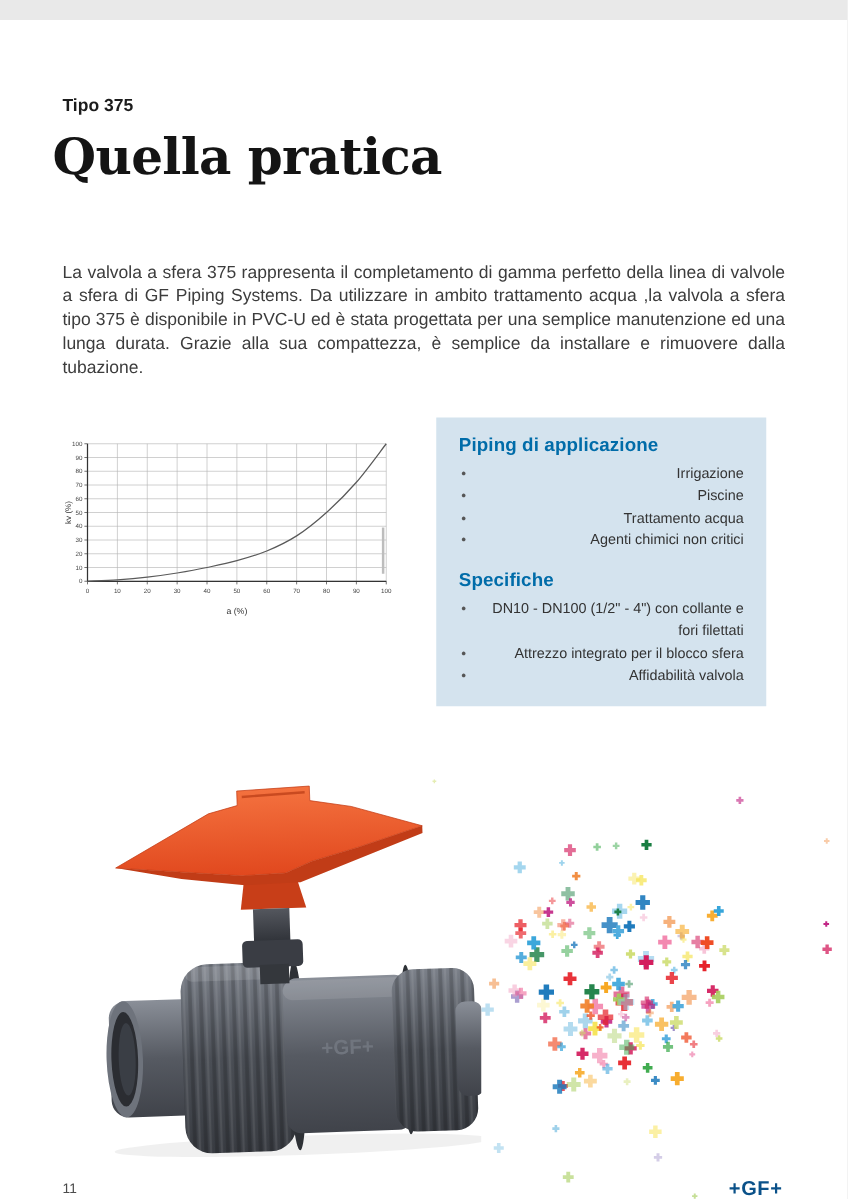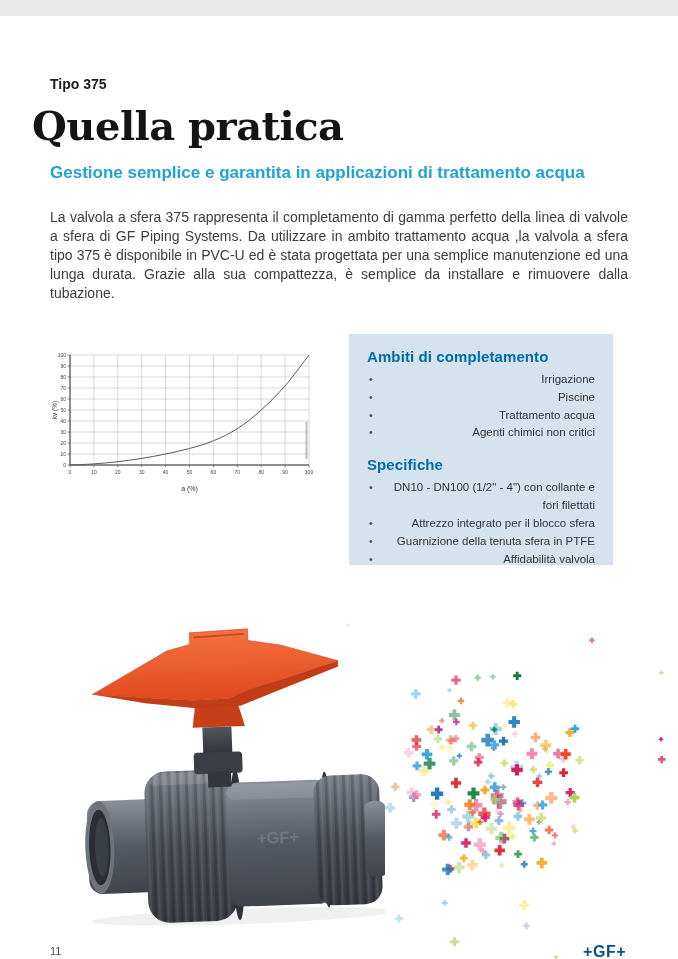--- a/index.html
+++ b/index.html
@@ -5,21 +5,21 @@
   html,body{margin:0;padding:0;background:#e9e9e9;}
   .page{
     position:relative;width:678px;height:959px;background:#ffffff;
     margin:16px auto;overflow:hidden;
     font-family:"Liberation Sans",sans-serif;color:#3c3c3c;
   }
   .eyebrow{
     position:absolute;left:50px;top:60px;font-size:14px;font-weight:bold;color:#1c1c1c;
   }
   .title{
-    position:absolute;left:32px;top:86px;margin:0;
+    position:absolute;left:42px;top:86px;margin:0;
     font-family:"DejaVu Serif","Liberation Serif",serif;
     font-weight:bold;font-size:40px;color:#141414;letter-spacing:-0.5px;
   }
   .subtitle{
     position:absolute;left:50px;top:146px;margin:0;width:572px;
     font-size:17px;font-weight:bold;color:#1fa3d6;line-height:1.28;
   }
   .body-text{
     position:absolute;left:50px;top:192px;margin:0;width:578px;
     font-size:14px;line-height:1.36;text-align:justify;color:#3c3c3c;
@@ -52,21 +52,20 @@
     color:#0a5189;letter-spacing:0.5px;
   }
 </style>
 </head>
 <body>
 
 <div class="page">
 
   <div class="eyebrow">Tipo 375</div>
   <h1 class="title">Quella pratica</h1>
-  <h2 class="subtitle">Gestione semplice e garantita in applicazioni di trattamento acqua</h2>
   <p class="body-text">La valvola a sfera 375 rappresenta il completamento di gamma perfetto della linea di valvole a sfera di GF Piping Systems. Da utilizzare in ambito trattamento acqua ,la valvola a sfera tipo 375 è disponibile in PVC-U ed è stata progettata per una semplice manutenzione ed una lunga durata. Grazie alla sua compattezza, è semplice da installare e rimuovere dalla tubazione.</p>
 
   <div class="chart">
     <svg id="flow-chart" width="280" height="162" viewBox="0 0 280 162">
         <line x1="20" y1="21" x2="20" y2="131" stroke="#b3b3b3" stroke-width="0.5"></line>
         <line x1="20" y1="131" x2="20" y2="133.5" stroke="#444" stroke-width="0.6"></line>
         <text x="20" y="140" text-anchor="middle" font-size="5" fill="#444">0</text>
         <line x1="43.900000000000006" y1="21" x2="43.900000000000006" y2="131" stroke="#b3b3b3" stroke-width="0.5"></line>
         <line x1="43.900000000000006" y1="131" x2="43.900000000000006" y2="133.5" stroke="#444" stroke-width="0.6"></line>
         <text x="43.900000000000006" y="140" text-anchor="middle" font-size="5" fill="#444">10</text>
@@ -133,32 +132,31 @@
         <line x1="20" y1="21" x2="20" y2="131" stroke="#333" stroke-width="1"></line>
         <line x1="20" y1="131" x2="259" y2="131" stroke="#333" stroke-width="1"></line>
         <path d="M20 131 C24.0 130.8,35.9 130.5,43.9 129.9 C51.9 129.3,59.8 128.6,67.8 127.7 C75.8 126.8,83.7 125.7,91.7 124.4 C99.7 123.1,107.6 121.7,115.6 120.0 C123.6 118.3,131.5 116.7,139.5 114.5 C147.5 112.3,155.4 110.1,163.4 106.8 C171.4 103.5,179.3 99.8,187.3 94.7 C195.3 89.6,203.2 83.2,211.2 76.0 C219.2 68.8,227.1 61.0,235.1 51.8 C243.1 42.6,255.0 26.1,259.0 21.0" fill="none" stroke="#5a5a5a" stroke-width="1"></path>
         <rect x="255.5" y="88" width="2" height="37" fill="#bdbdbd"></rect>
         <text x="139.5" y="157" text-anchor="middle" font-size="7" fill="#333">a (%)</text>
         <text x="7" y="76" text-anchor="middle" font-size="6.5" fill="#333" transform="rotate(-90 7 76)">kv (%)</text>
       </svg>
   </div>
 
   <div class="infobox">
-    <h3>Ambiti di completamento</h3>
+    <h3>Piping di applicazione</h3>
     <ul>
         <li>Irrigazione</li>
         <li>Piscine</li>
         <li>Trattamento acqua</li>
         <li>Agenti chimici non critici</li>
       </ul>
     <h3 class="second">Specifiche</h3>
     <ul>
         <li>DN10 - DN100 (1/2" - 4") con collante e fori filettati</li>
         <li>Attrezzo integrato per il blocco sfera</li>
-        <li>Guarnizione della tenuta sfera in PTFE</li>
         <li>Affidabilità valvola</li>
       </ul>
   </div>
 
   <div class="plus-wrap">
     <svg id="plus-cloud" width="348" height="378" viewBox="0 0 348 378">
         <path d="M-0.18 -0.5 H0.18 V-0.18 H0.5 V0.18 H0.18 V0.5 H-0.18 V0.18 H-0.5 V-0.18 H-0.18 Z" transform="translate(86.4 149.1) scale(9.6)" fill="#e61e25" opacity="0.71"></path>
         <path d="M-0.18 -0.5 H0.18 V-0.18 H0.5 V0.18 H0.18 V0.5 H-0.18 V0.18 H-0.5 V-0.18 H-0.18 Z" transform="translate(169.4 210.8) scale(13.9)" fill="#e61e25" opacity="0.80"></path>
         <path d="M-0.18 -0.5 H0.18 V-0.18 H0.5 V0.18 H0.18 V0.5 H-0.18 V0.18 H-0.5 V-0.18 H-0.18 Z" transform="translate(146.2 214.2) scale(12.5)" fill="#ef5b91" opacity="0.67"></path>
         <path d="M-0.18 -0.5 H0.18 V-0.18 H0.5 V0.18 H0.18 V0.5 H-0.18 V0.18 H-0.5 V-0.18 H-0.18 Z" transform="translate(149.8 253.5) scale(12.3)" fill="#ef5b91" opacity="0.47"></path>

